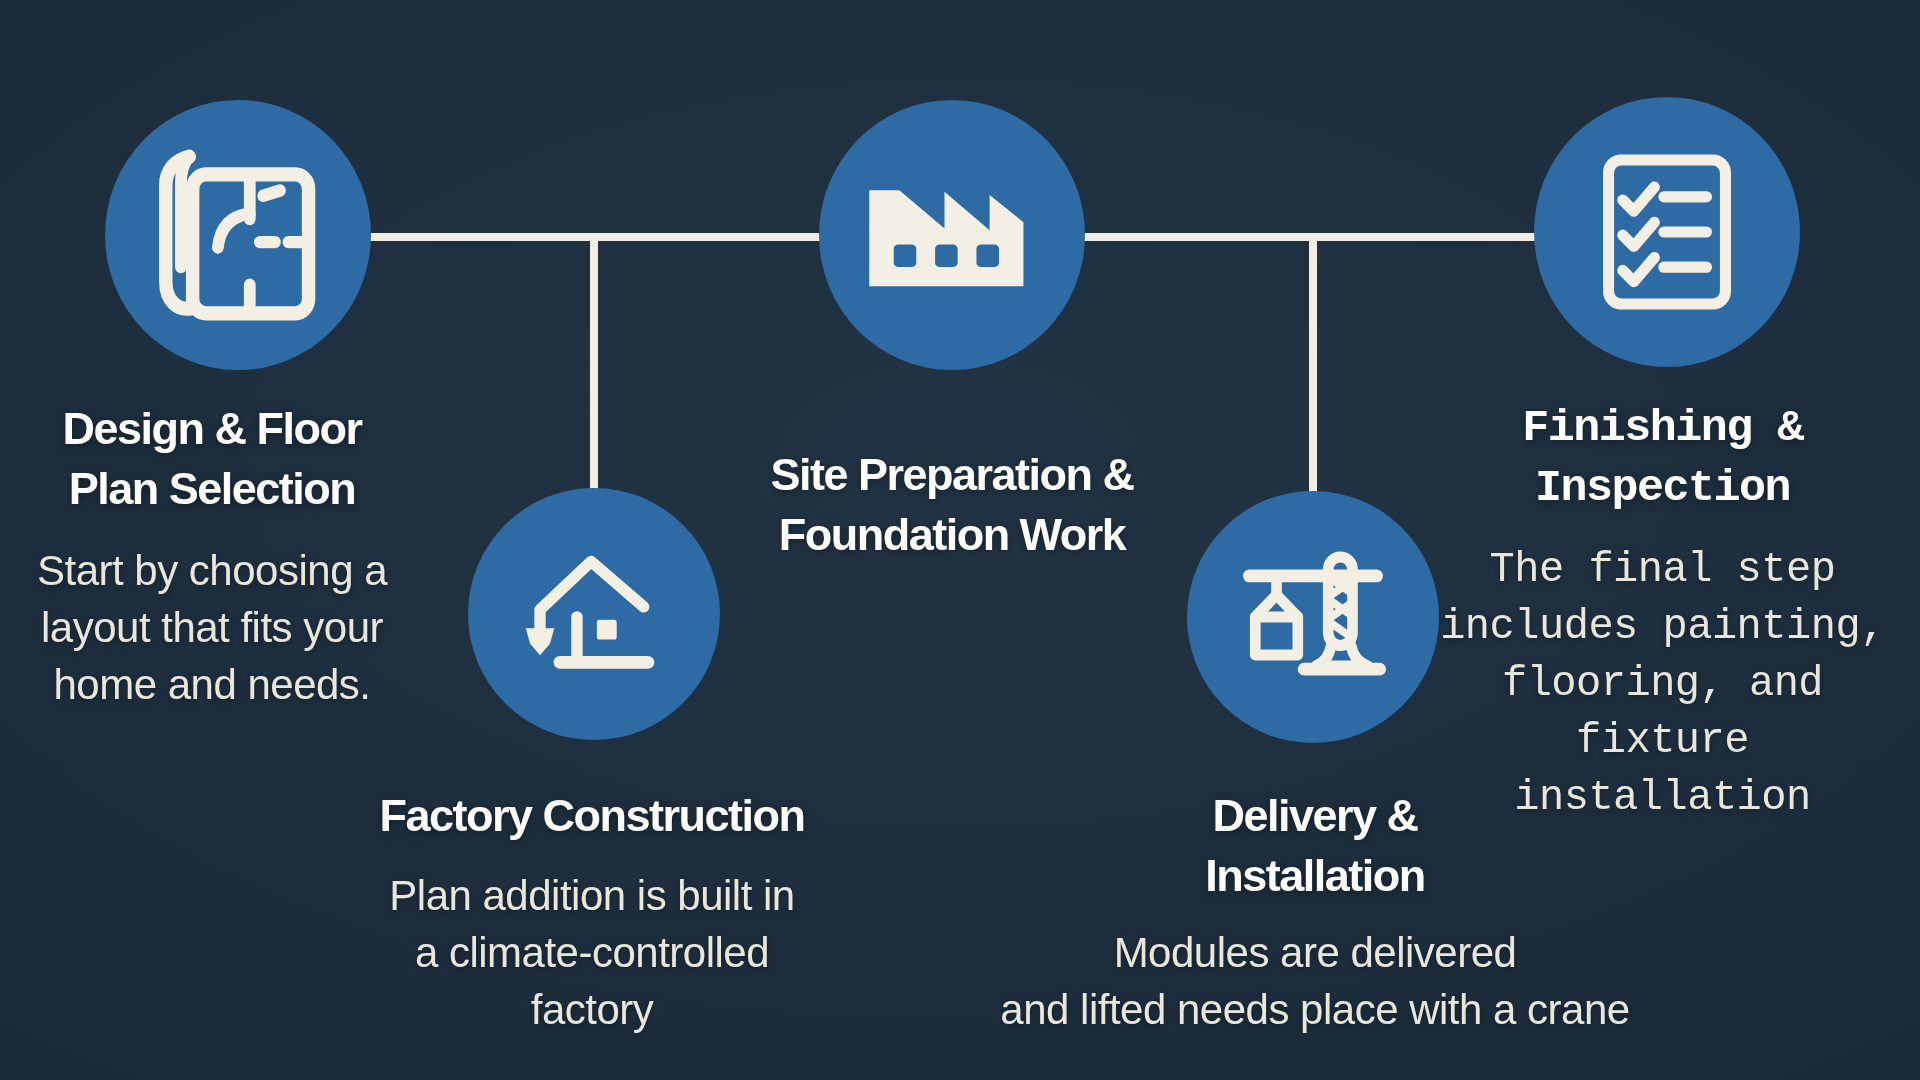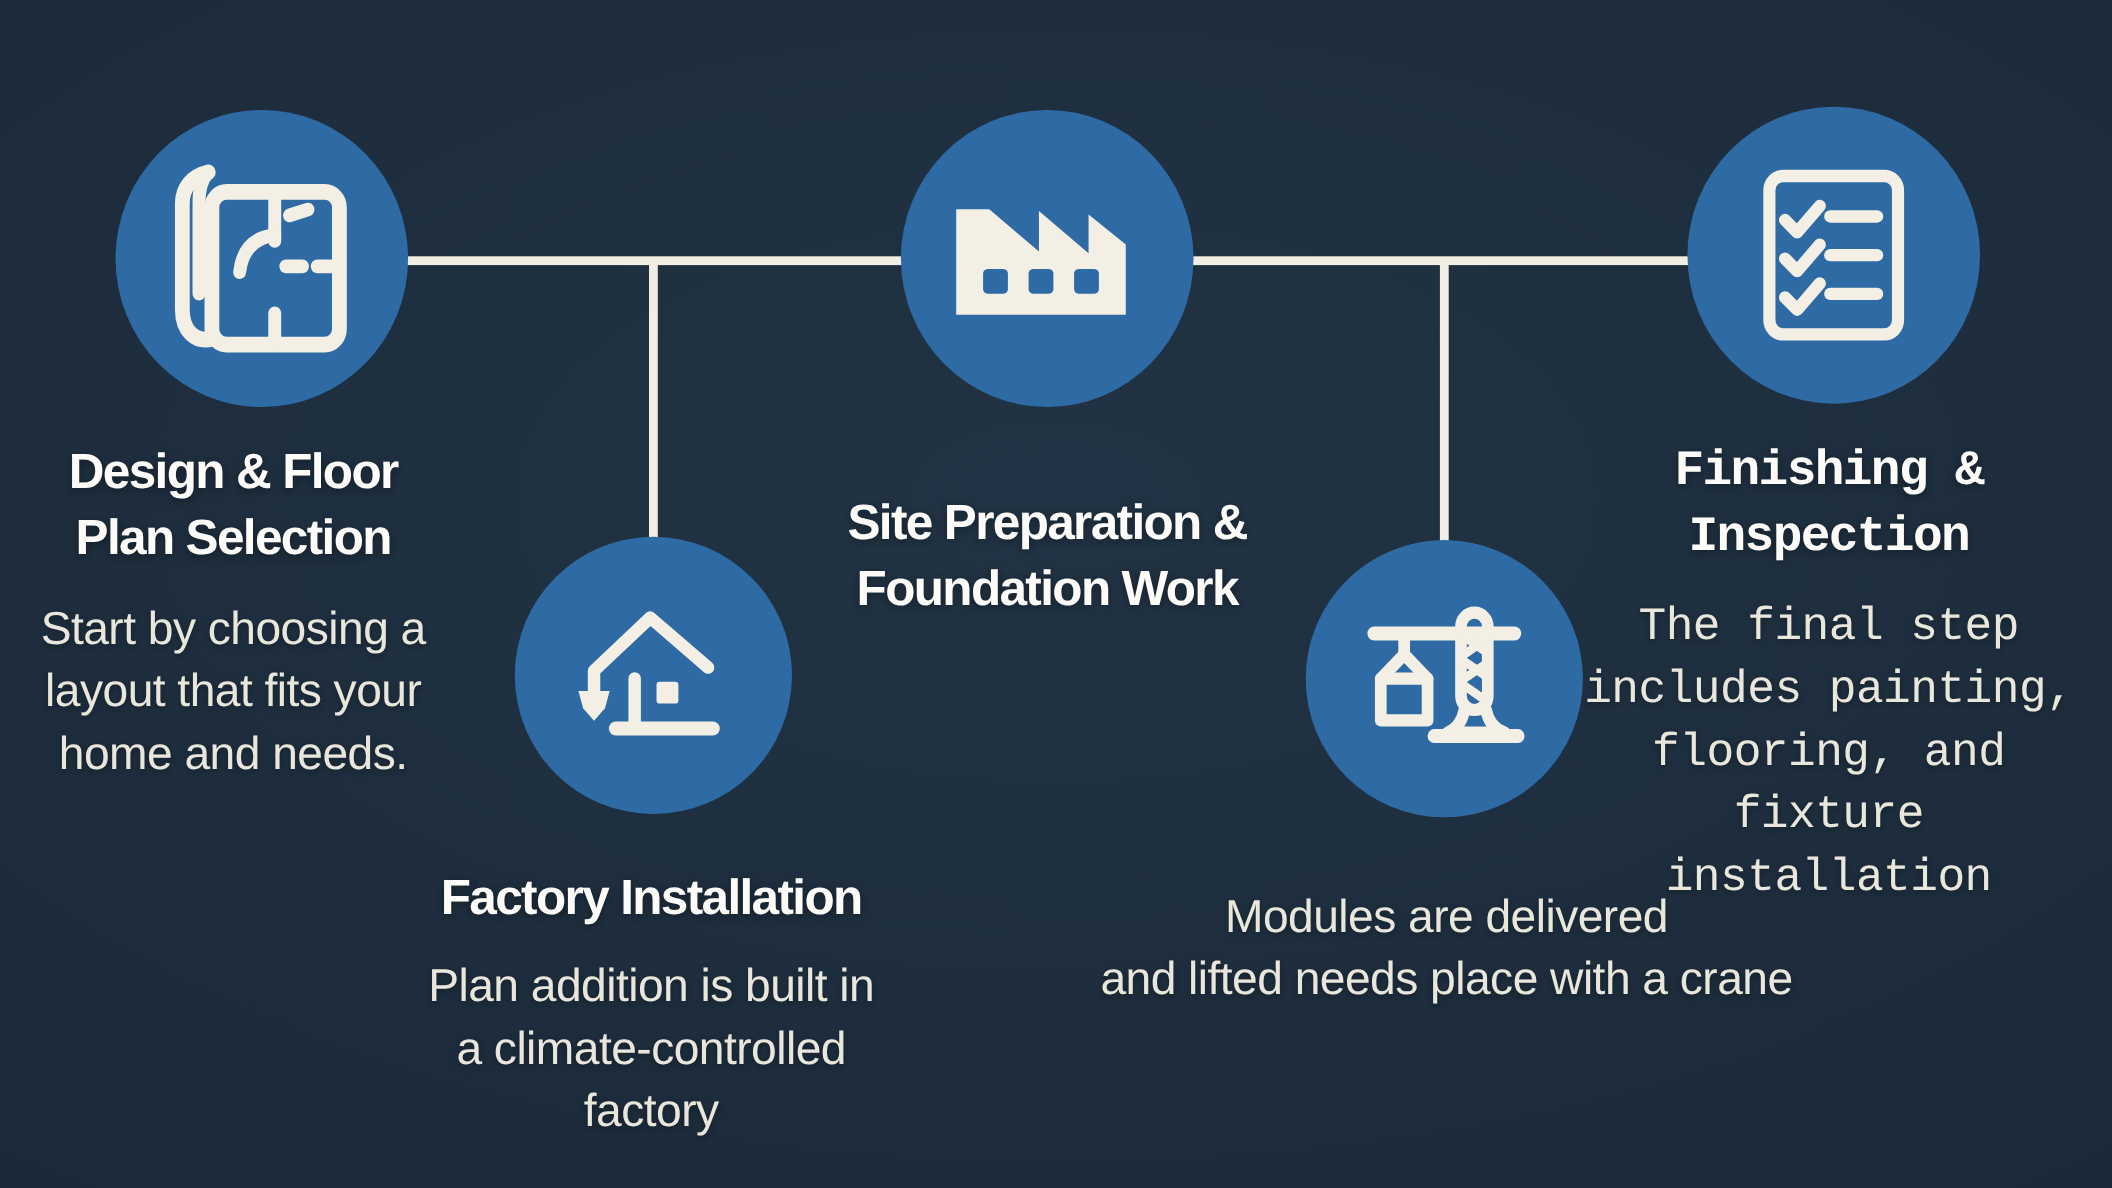--- a/index.html
+++ b/index.html
@@ -107,32 +107,34 @@
 
 <div class="step-text" id="text-design" style="left:-28px;top:399px;width:480px;">
   <div class="title">Design &amp; Floor
 Plan Selection</div>
   <div class="desc">Start by choosing a
 layout that fits your
 home and needs.</div>
 </div>
 
 <div class="step-text" id="text-factory" style="left:322px;top:786px;width:540px;">
-  <div class="title">Factory Installation</div>
+  <div class="title">Factory Construction</div>
   <div class="desc">Plan addition is built in
 a climate-controlled
 factory</div>
 </div>
 
 <div class="step-text" id="text-site" style="left:712px;top:409px;width:480px;margin-top:36px;">
   <div class="title">Site Preparation &amp;
 Foundation Work</div>
 </div>
 
 <div class="step-text" id="text-delivery" style="left:965px;top:786px;width:700px;">
+  <div class="title">Delivery &amp;
+Installation</div>
   <div class="desc">Modules are delivered
 and lifted needs place with a crane</div>
 </div>
 
 <div class="step-text" id="text-finishing" style="left:1420px;top:399px;width:485px;font-family:Liberation Mono, monospace;">
   <div class="title">Finishing &amp;
 Inspection</div>
   <div class="desc">The final step
 includes painting,
 flooring, and fixture

